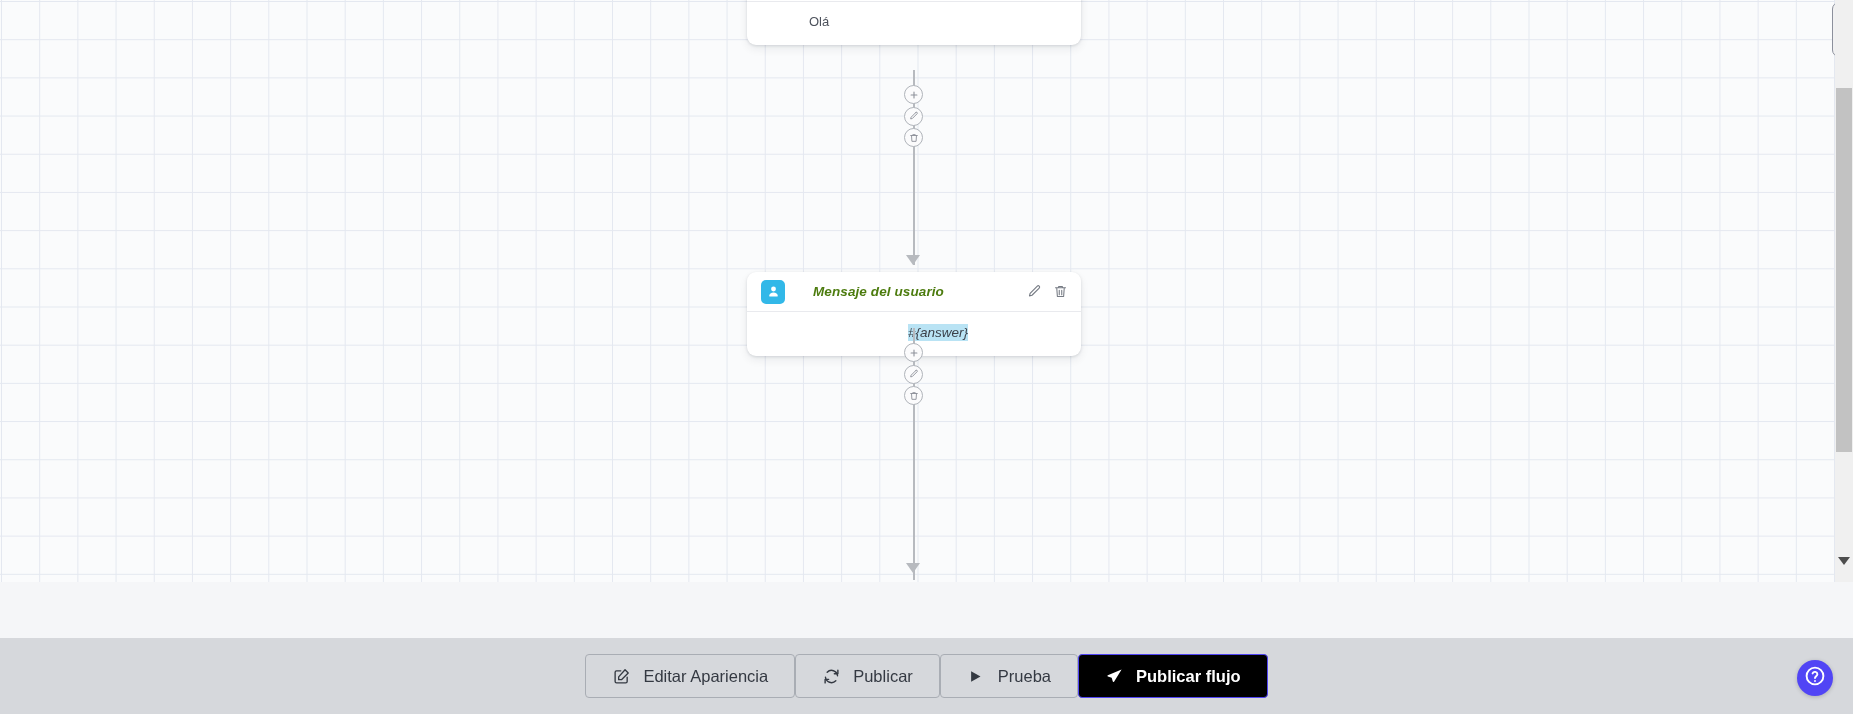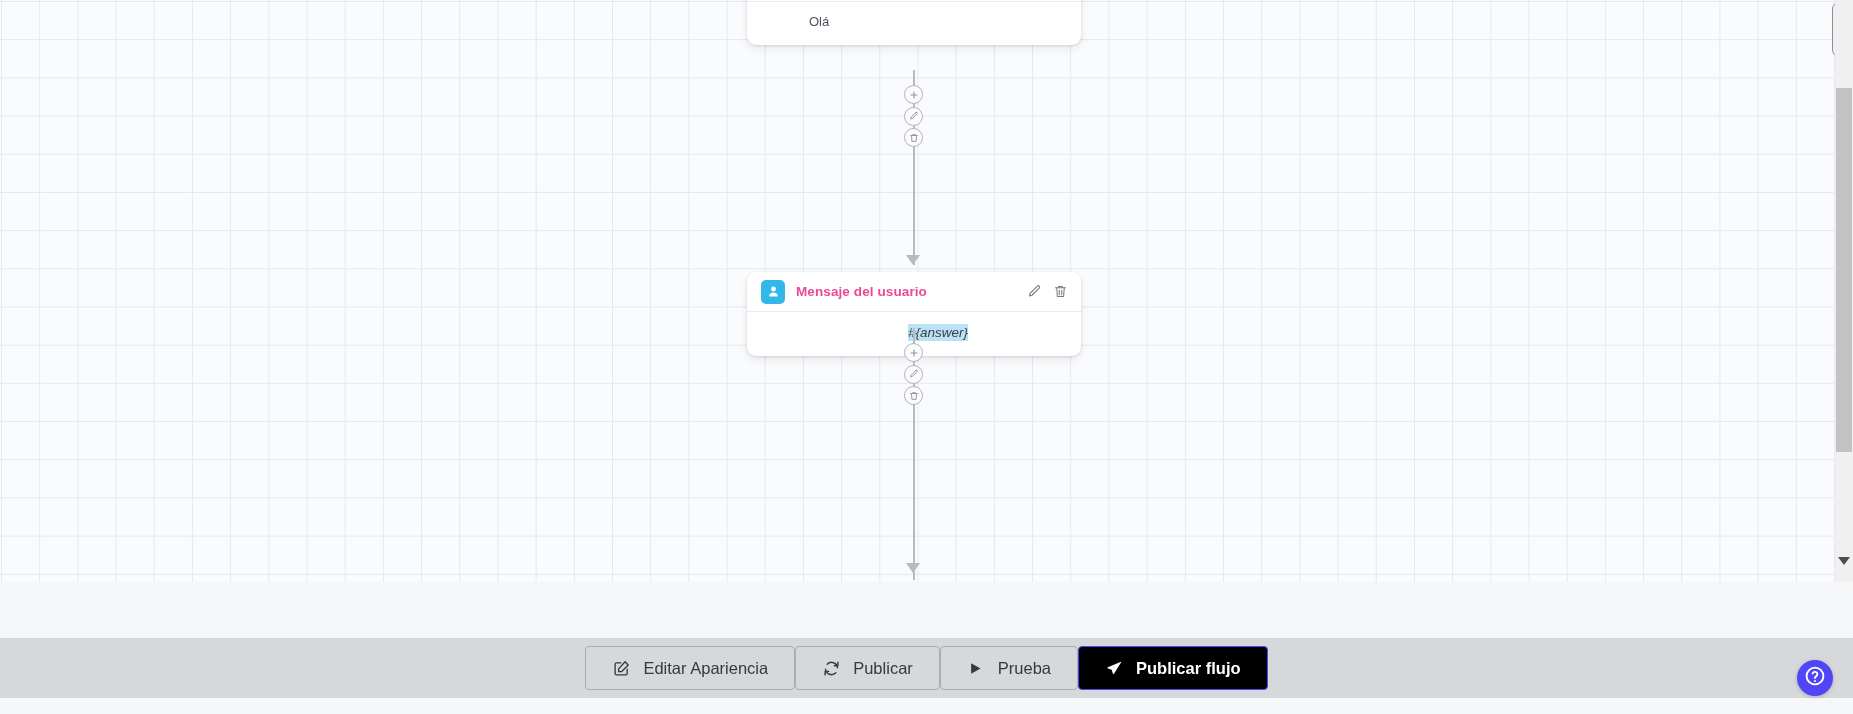--- a/index.html
+++ b/index.html
@@ -41,27 +41,28 @@
     border-bottom: 1px solid #e9eaee;
   }
   .node-badge {
     width: 24px; height: 24px;
     border-radius: 5px;
     flex: 0 0 auto;
     display: flex; align-items: center; justify-content: center;
   }
   .node-badge svg { display: block; }
   .node-title {
-    margin-left: 11px;
+    margin-left: 28px;
     font-size: 13.5px;
     font-weight: 700;
-    color: #ec4899;
+    color: #4d7c0f;
     letter-spacing: .1px;
     white-space: nowrap;
     flex: 1 1 auto;
+    font-style: italic;
   }
   .head-icon {
     width: 17px; height: 17px;
     margin-left: 9px;
     flex: 0 0 auto;
     color: #757a83;
     display: flex; align-items: center; justify-content: center;
     cursor: pointer;
   }
   .node-body {
@@ -151,21 +152,21 @@
     position: absolute;
     left: 0; top: 582px;
     width: 1853px; height: 56px;
     background: #f5f6f8;
   }
 
   
   #toolbar {
     position: absolute;
     left: 0; top: 638px;
-    width: 1853px; height: 60px;
+    width: 1853px; height: 76px;
     background: #d6d8dc;
     display: flex;
     align-items: center;
     justify-content: center;
     gap: 0;
   }
   .tb-btn {
     position: relative;
     height: 44px;
     border: 1px solid #a9adb4;

